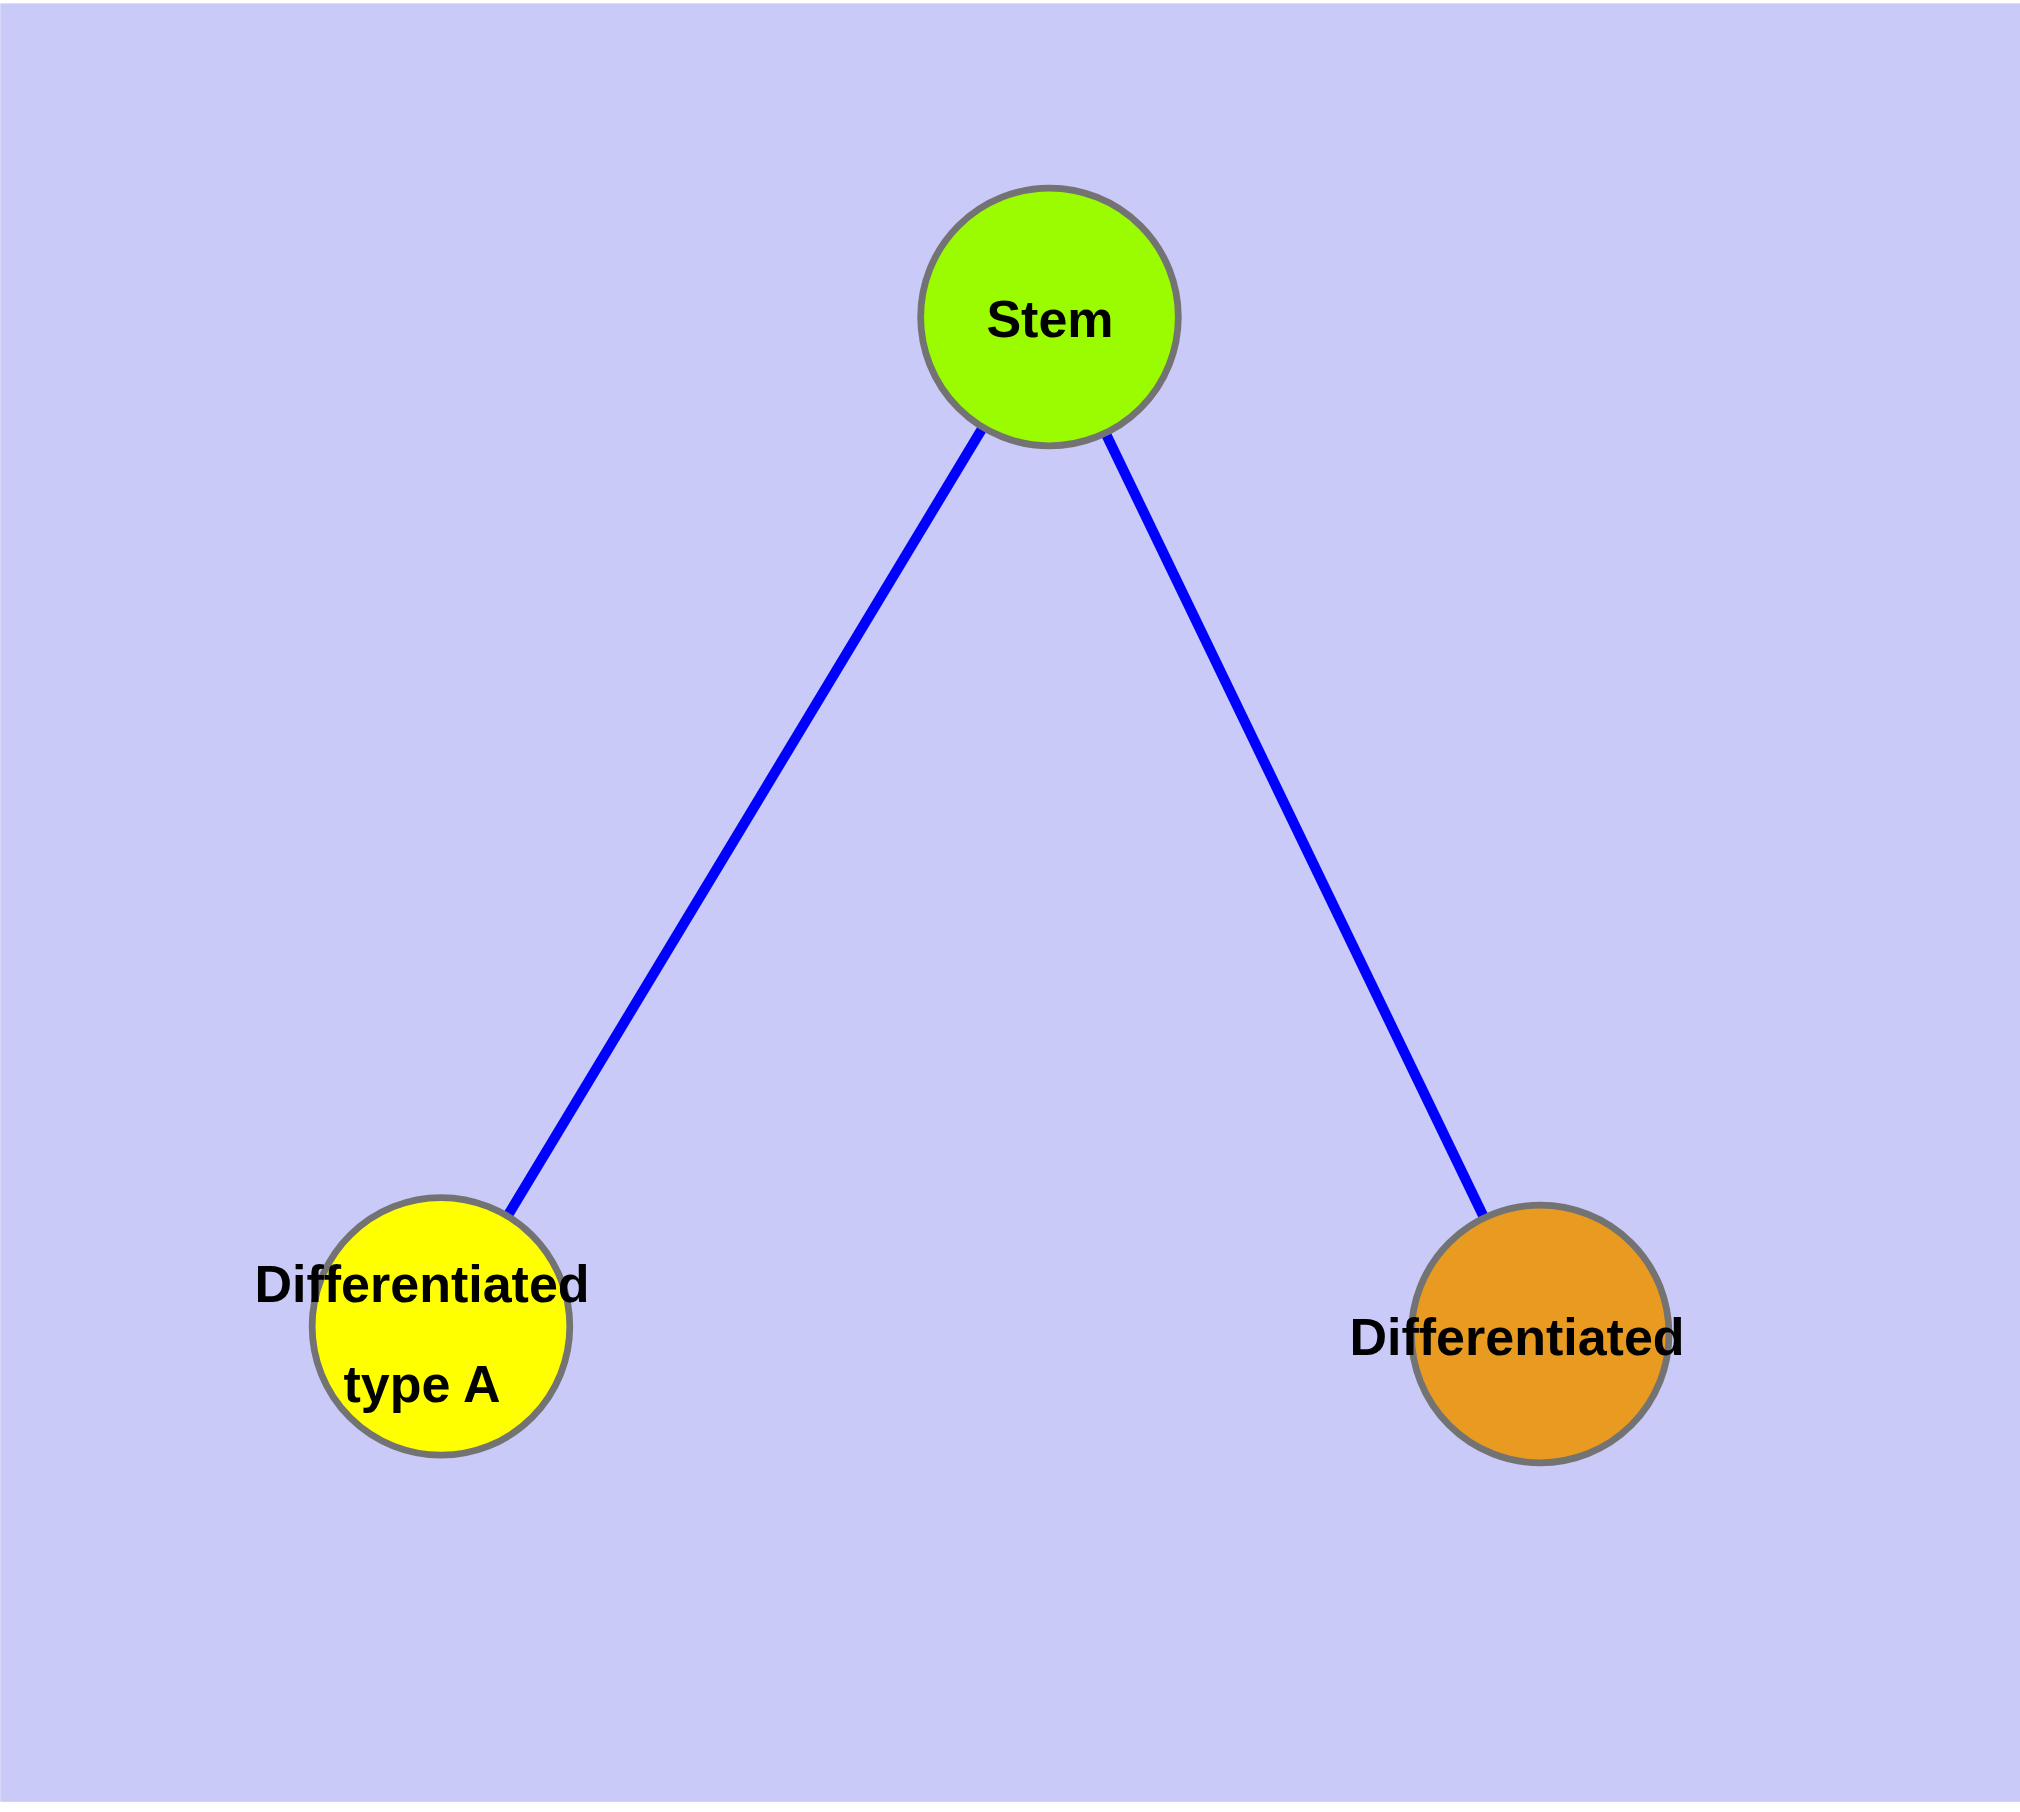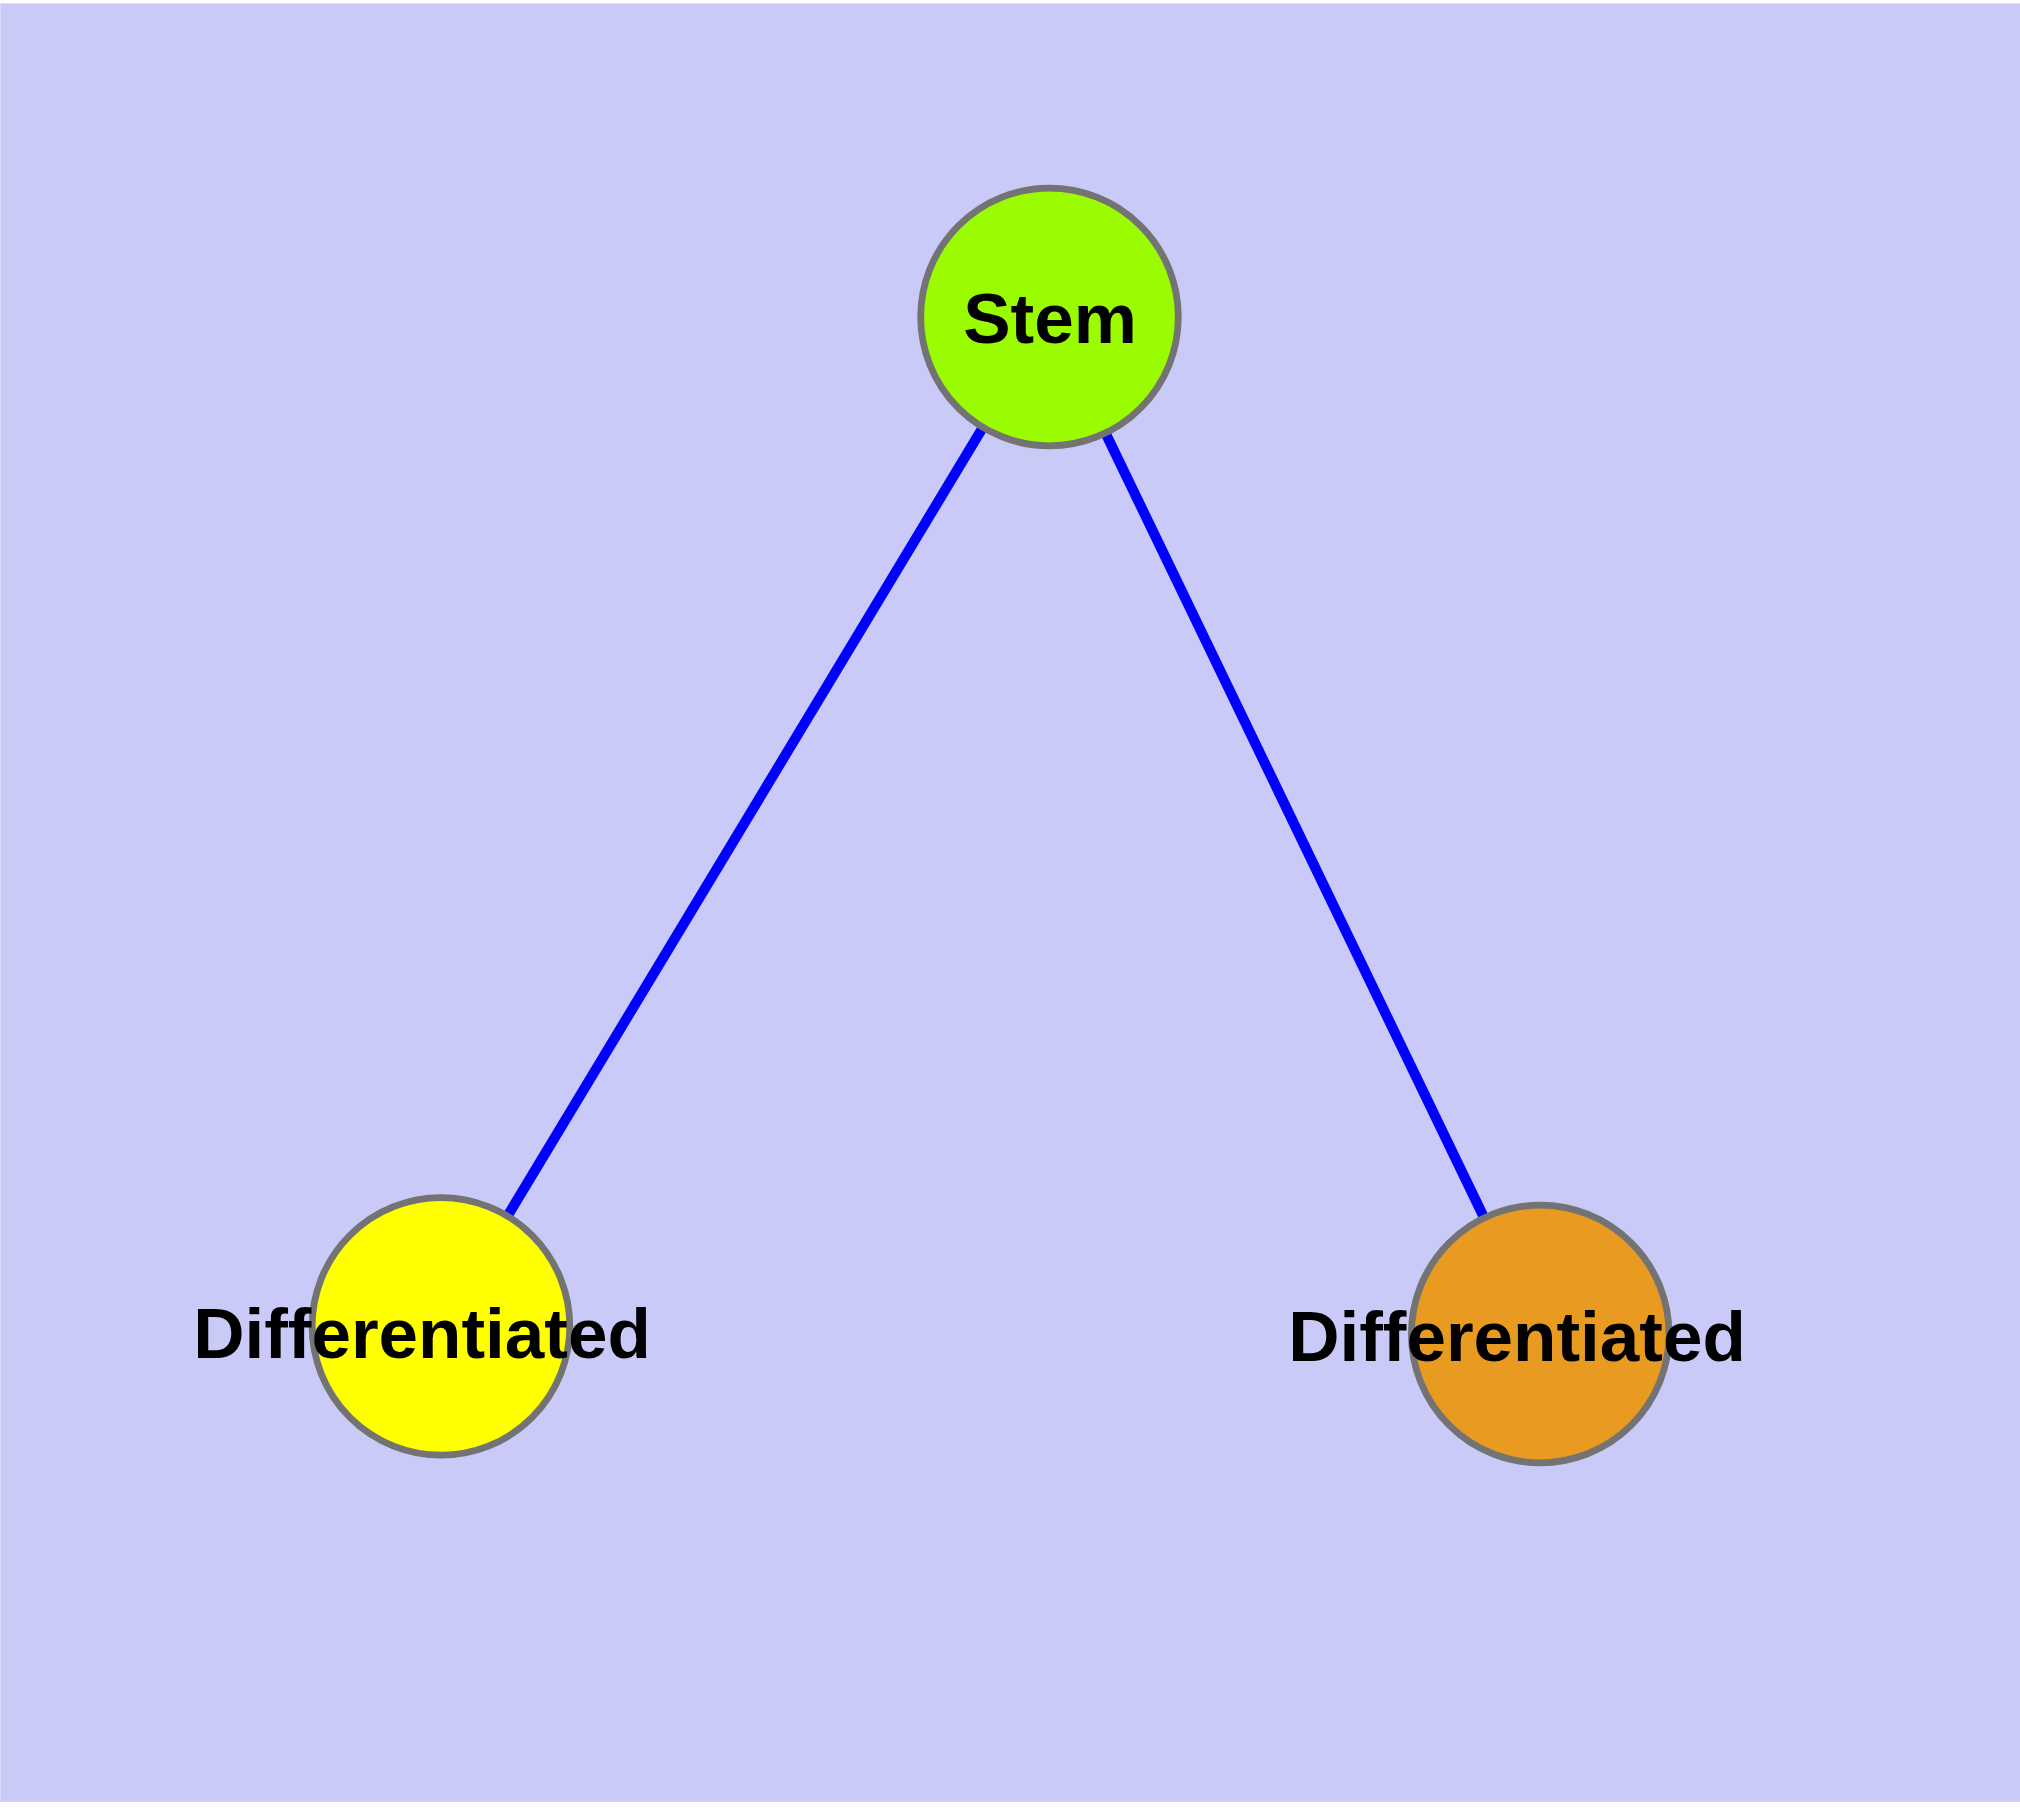--- a/index.html
+++ b/index.html
@@ -13,21 +13,21 @@
   }
   .graph-svg {
     position: absolute;
     top: 0;
     left: 0;
   }
   .node-label {
     position: absolute;
     transform: translate(-50%, -50%);
     font-weight: bold;
-    font-size: 71px;
+    font-size: 52px;
     line-height: 100px;
     color: #000000;
     text-align: center;
     white-space: nowrap;
     pointer-events: none;
   }
   .node-label .line { display: block; }
 </style>
 </head>
 <body>
@@ -44,18 +44,19 @@
 
   <circle cx="520" cy="1565" r="152" stroke-width="8" fill="#FFFF00" stroke="#737373"></circle>
 
   <circle cx="1817" cy="1574" r="152" stroke-width="8" fill="#E89B20" stroke="#737373"></circle>
 </svg>
 
 <div class="node-label" style="left:1050px; top:319px;">Stem</div>
 
 <div class="node-label" style="left:422px; top:1334px;">
   <span class="line">Differentiated</span>
+  <span class="line">type A</span>
 </div>
 
 <div class="node-label" style="left:1517px; top:1337px;">
   <span class="line">Differentiated</span>
 </div>
 
 
 </body></html>

